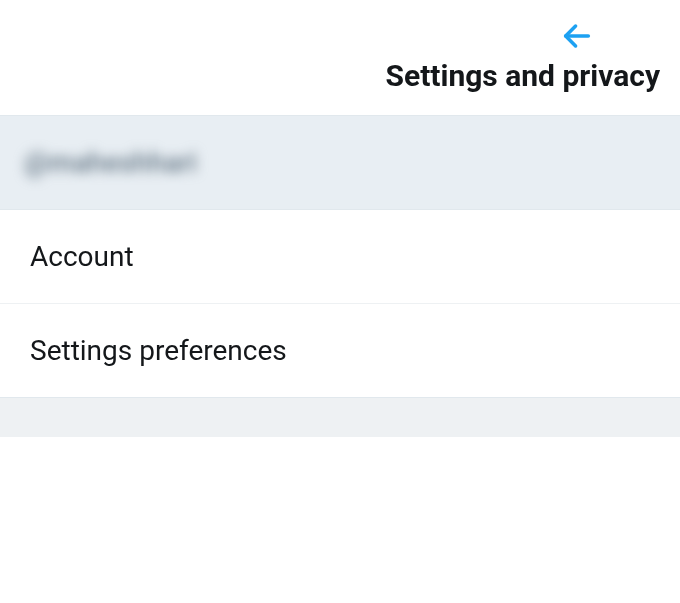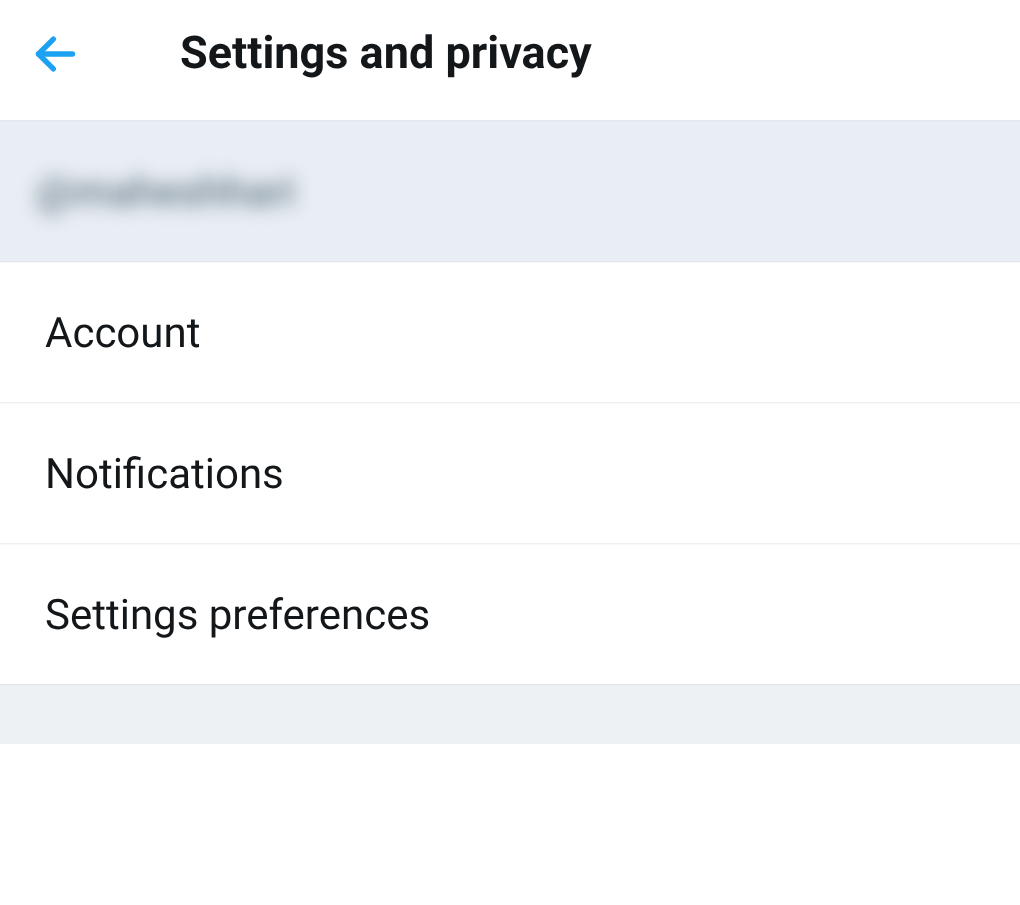--- a/index.html
+++ b/index.html
@@ -9,23 +9,24 @@
     }
     body {
       font-family: -apple-system, BlinkMacSystemFont, "Segoe UI", Roboto, Helvetica, Arial, sans-serif;
       width: 680px;
       height: 603px;
       background: #ffffff;
       overflow: hidden;
     }
     .header {
       display: flex;
-      align-items: flex-start;
+      align-items: flex-end;
       padding: 18px 20px 22px 20px;
       background: #ffffff;
+      flex-direction: column;
     }
     .back-arrow {
       width: 40px;
       height: 40px;
       display: flex;
       align-items: center;
       justify-content: flex-start;
       cursor: pointer;
       margin-right: 60px;
     }
@@ -98,20 +99,17 @@
 
 <div class="username-section">
   <div class="username-blur">@maheshhari</div>
 </div>
 
 <div class="menu-list">
   <div class="menu-item">
     <span>Account</span>
   </div>
   <div class="menu-item">
-    <span>Notifications</span>
-  </div>
-  <div class="menu-item">
     <span>Settings preferences</span>
   </div>
 </div>
 
 <div class="bottom-bar"></div>
 
 </body></html>

